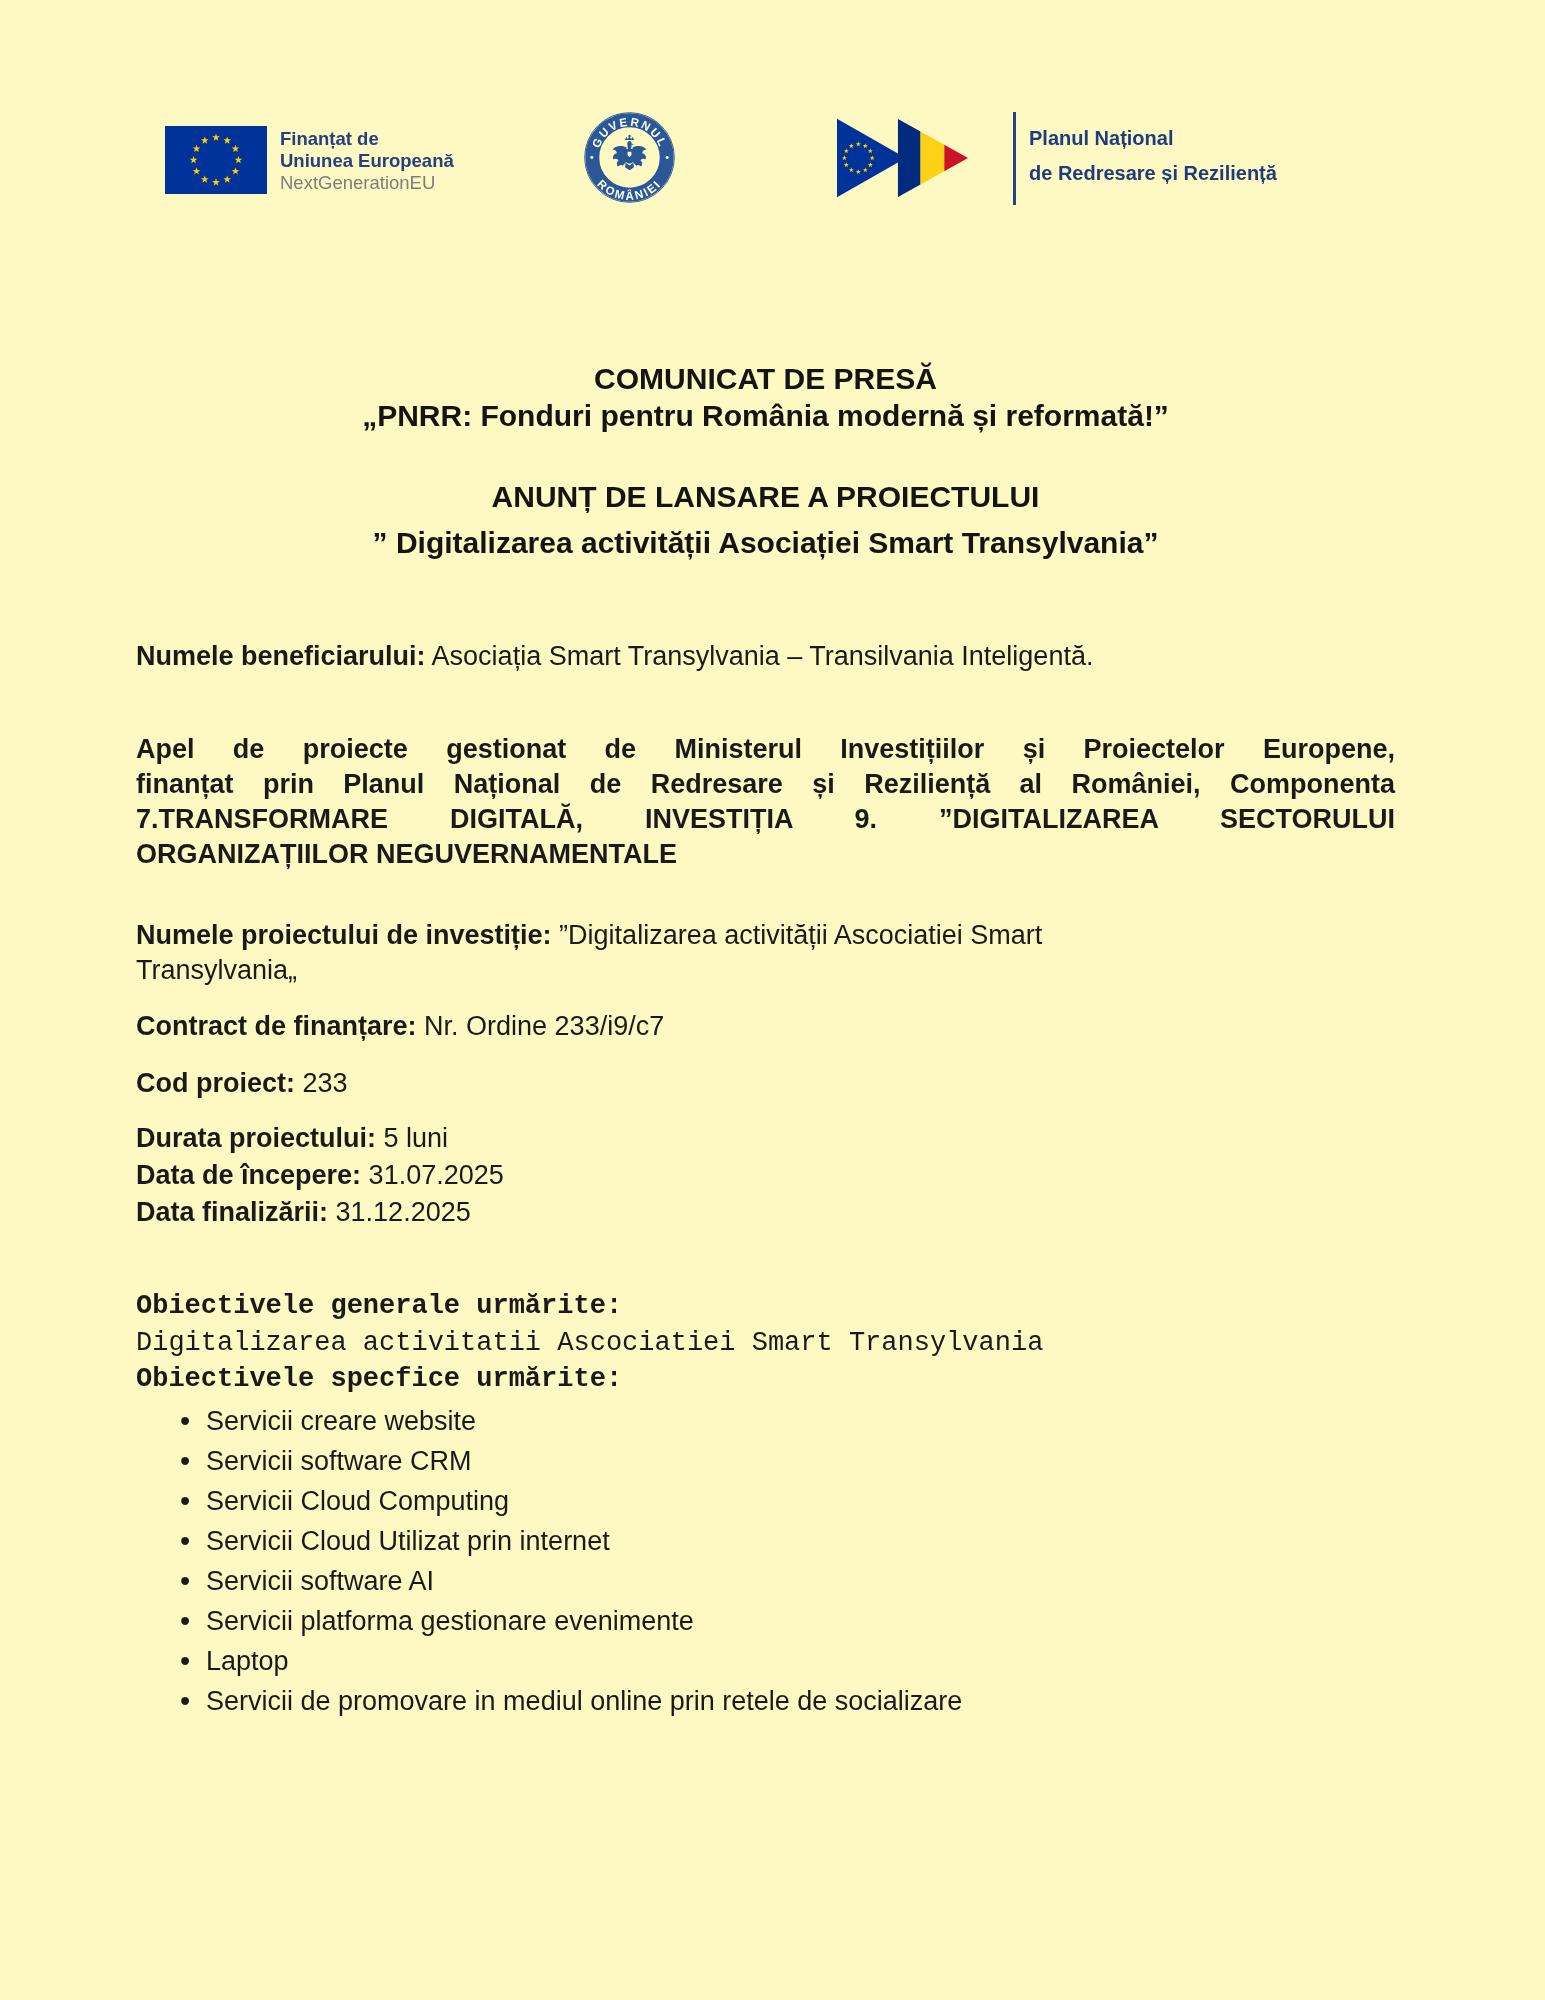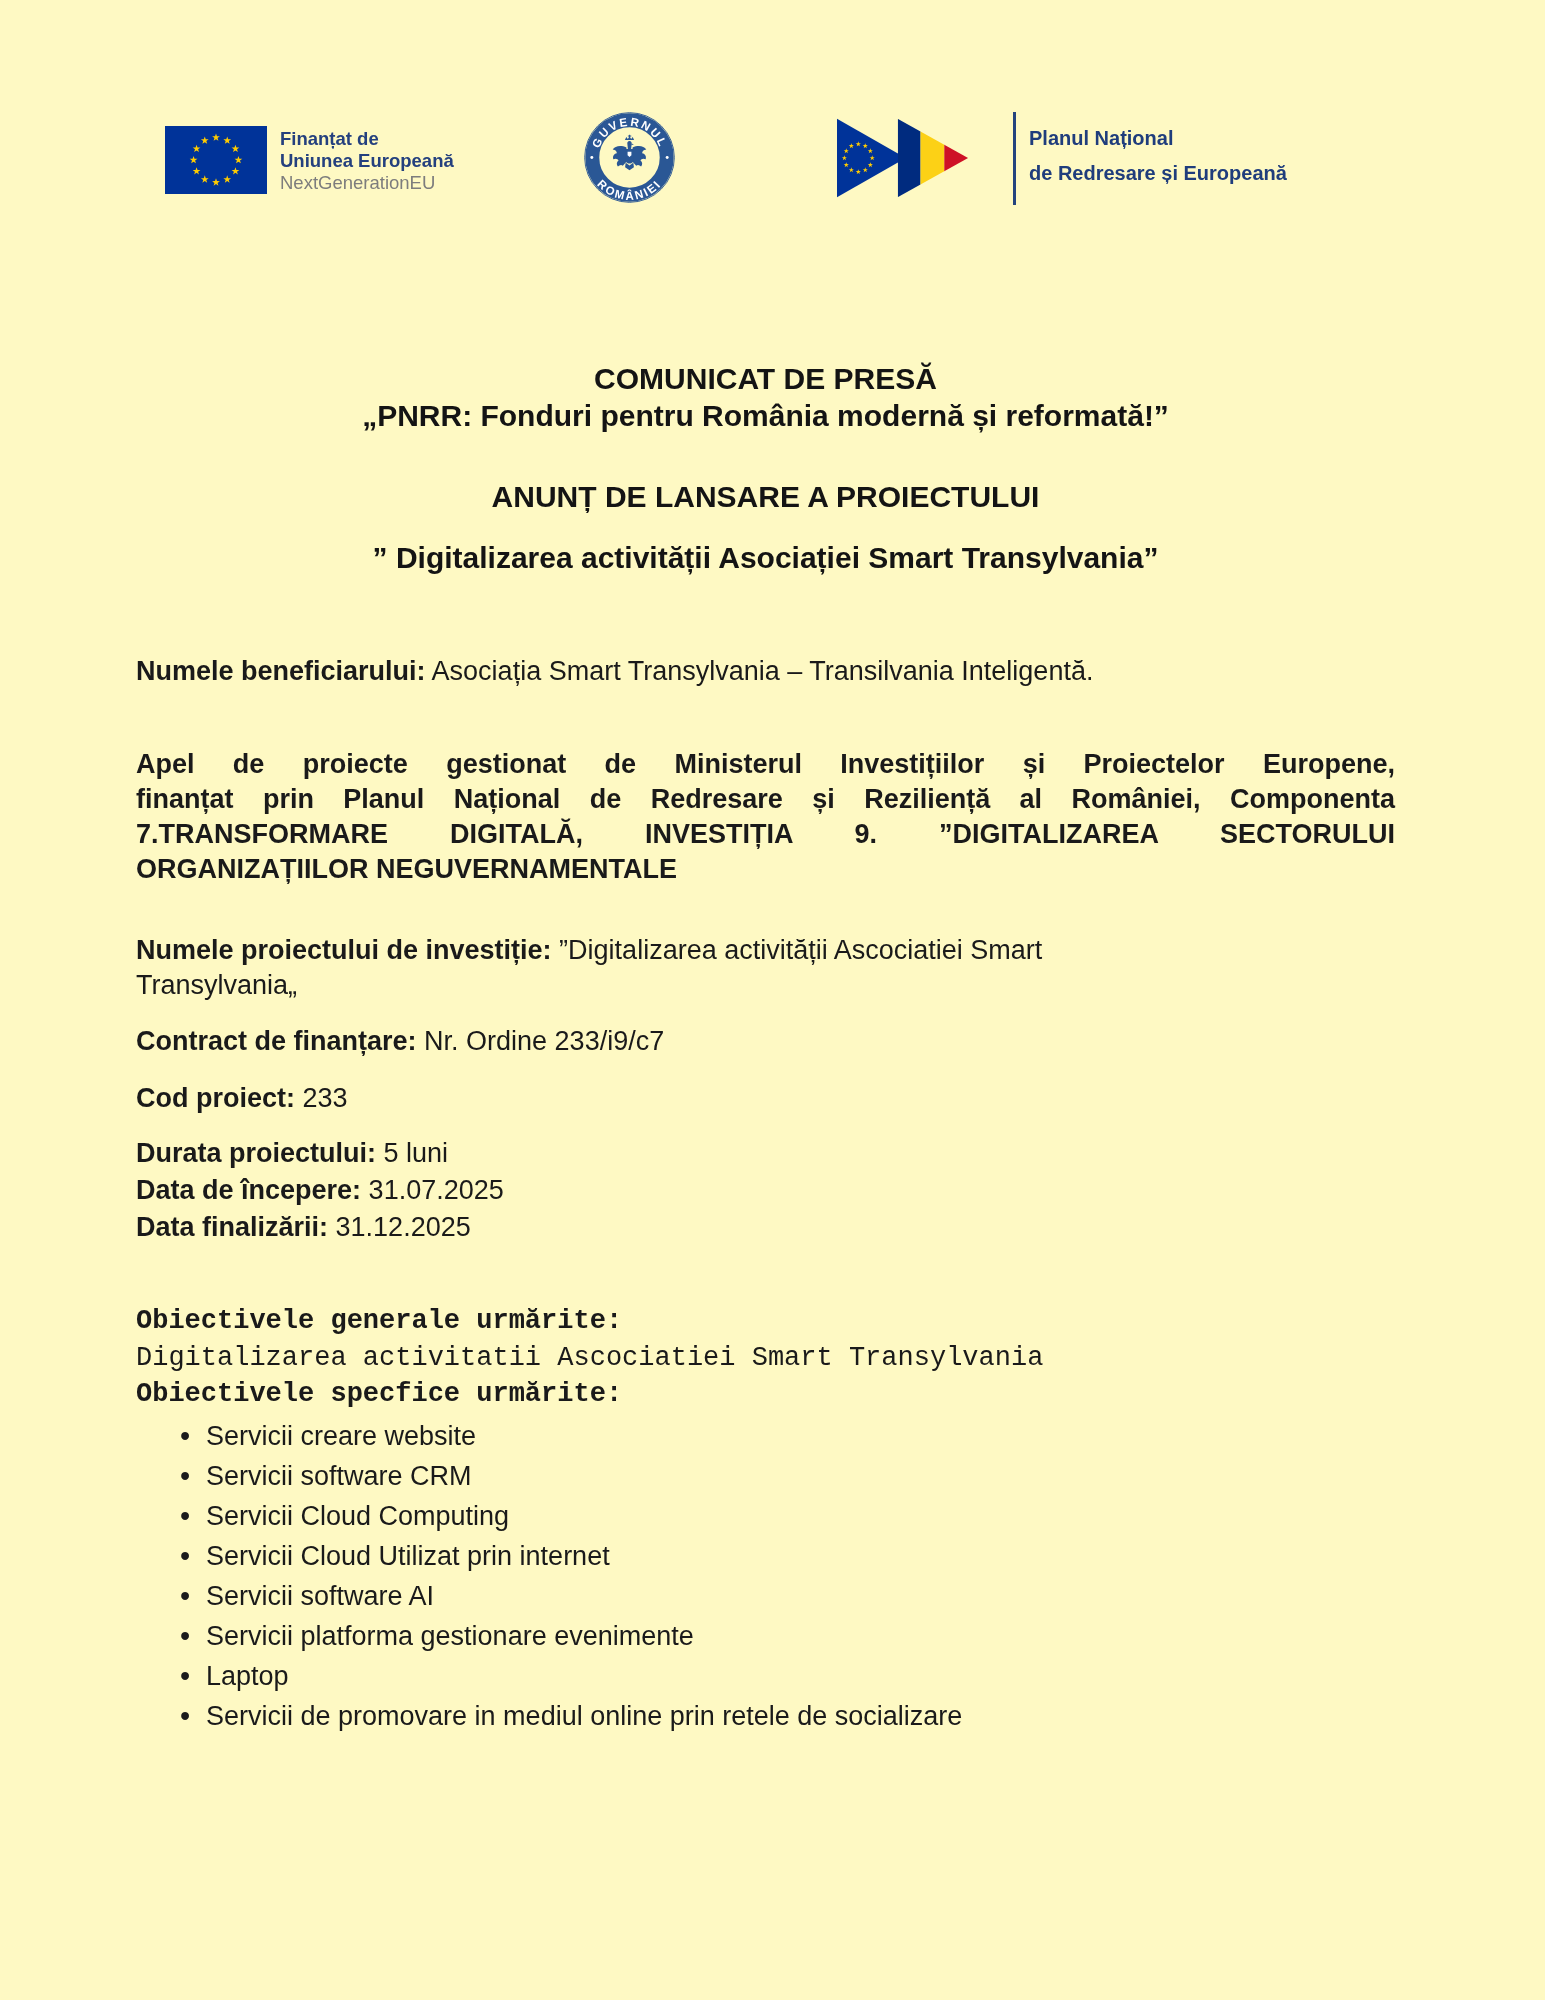--- a/index.html
+++ b/index.html
@@ -19,21 +19,21 @@
   .gov-seal { position:absolute; left:583px; top:111px; width:93px; height:93px; }
   .pnrr { position:absolute; left:837px; top:112px; display:flex; }
   .pnrr-arrows { width:172px; height:84px; margin-top:4px; display:block; }
   .pnrr-divider { width:3px; height:93px; background:#24447e; margin-left:4px; }
   .pnrr-text { margin-left:13px; padding-top:9px; font-weight:bold; color:#1f3d7c; font-size:20px; line-height:35px; white-space:nowrap; }
   
   .content { position:absolute; left:136px; top:0; width:1259px; }
   .title { font-size:30px; font-weight:bold; text-align:center; margin:0; color:#141414; }
   .t1 { margin-top:360px; line-height:37px; }
   .t2 { margin-top:45px; line-height:36px; }
-  .t3 { margin-top:25px; line-height:36px; }
+  .t3 { margin-top:10px; line-height:36px; }
   .tline { display:block; }
   .para { font-size:27px; line-height:35px; margin:0; }
   strong { font-weight:bold; }
   .benef { margin-top:78px; }
   .apel { margin-top:58px; font-weight:bold; }
   .jline { text-align:justify; text-align-last:justify; }
   .pname { margin-top:46px; }
   .contract { margin-top:21px; }
   .cod { margin-top:22px; }
   .dates { margin-top:19px; line-height:37px; }
@@ -130,21 +130,21 @@
         </g>
         <g clip-path="url(#a2clip)">
           <rect x="74" y="2" width="28" height="96" fill="#002b7f"></rect>
           <rect x="102" y="2" width="29" height="96" fill="#fcd116"></rect>
           <rect x="131" y="2" width="30" height="96" fill="#ce1126"></rect>
         </g>
       </svg>
       <div class="pnrr-divider"></div>
       <div class="pnrr-text">
         <div>Planul Național</div>
-        <div>de Redresare și Europeană</div>
+        <div>de Redresare și Reziliență</div>
       </div>
     </div>
   </header>
 
   <main class="content">
 
     <h1 class="title t1">
       <span class="tline">COMUNICAT DE PRESĂ</span>
       <span class="tline">„PNRR: Fonduri pentru România modernă și reformată!”</span>
     </h1>

